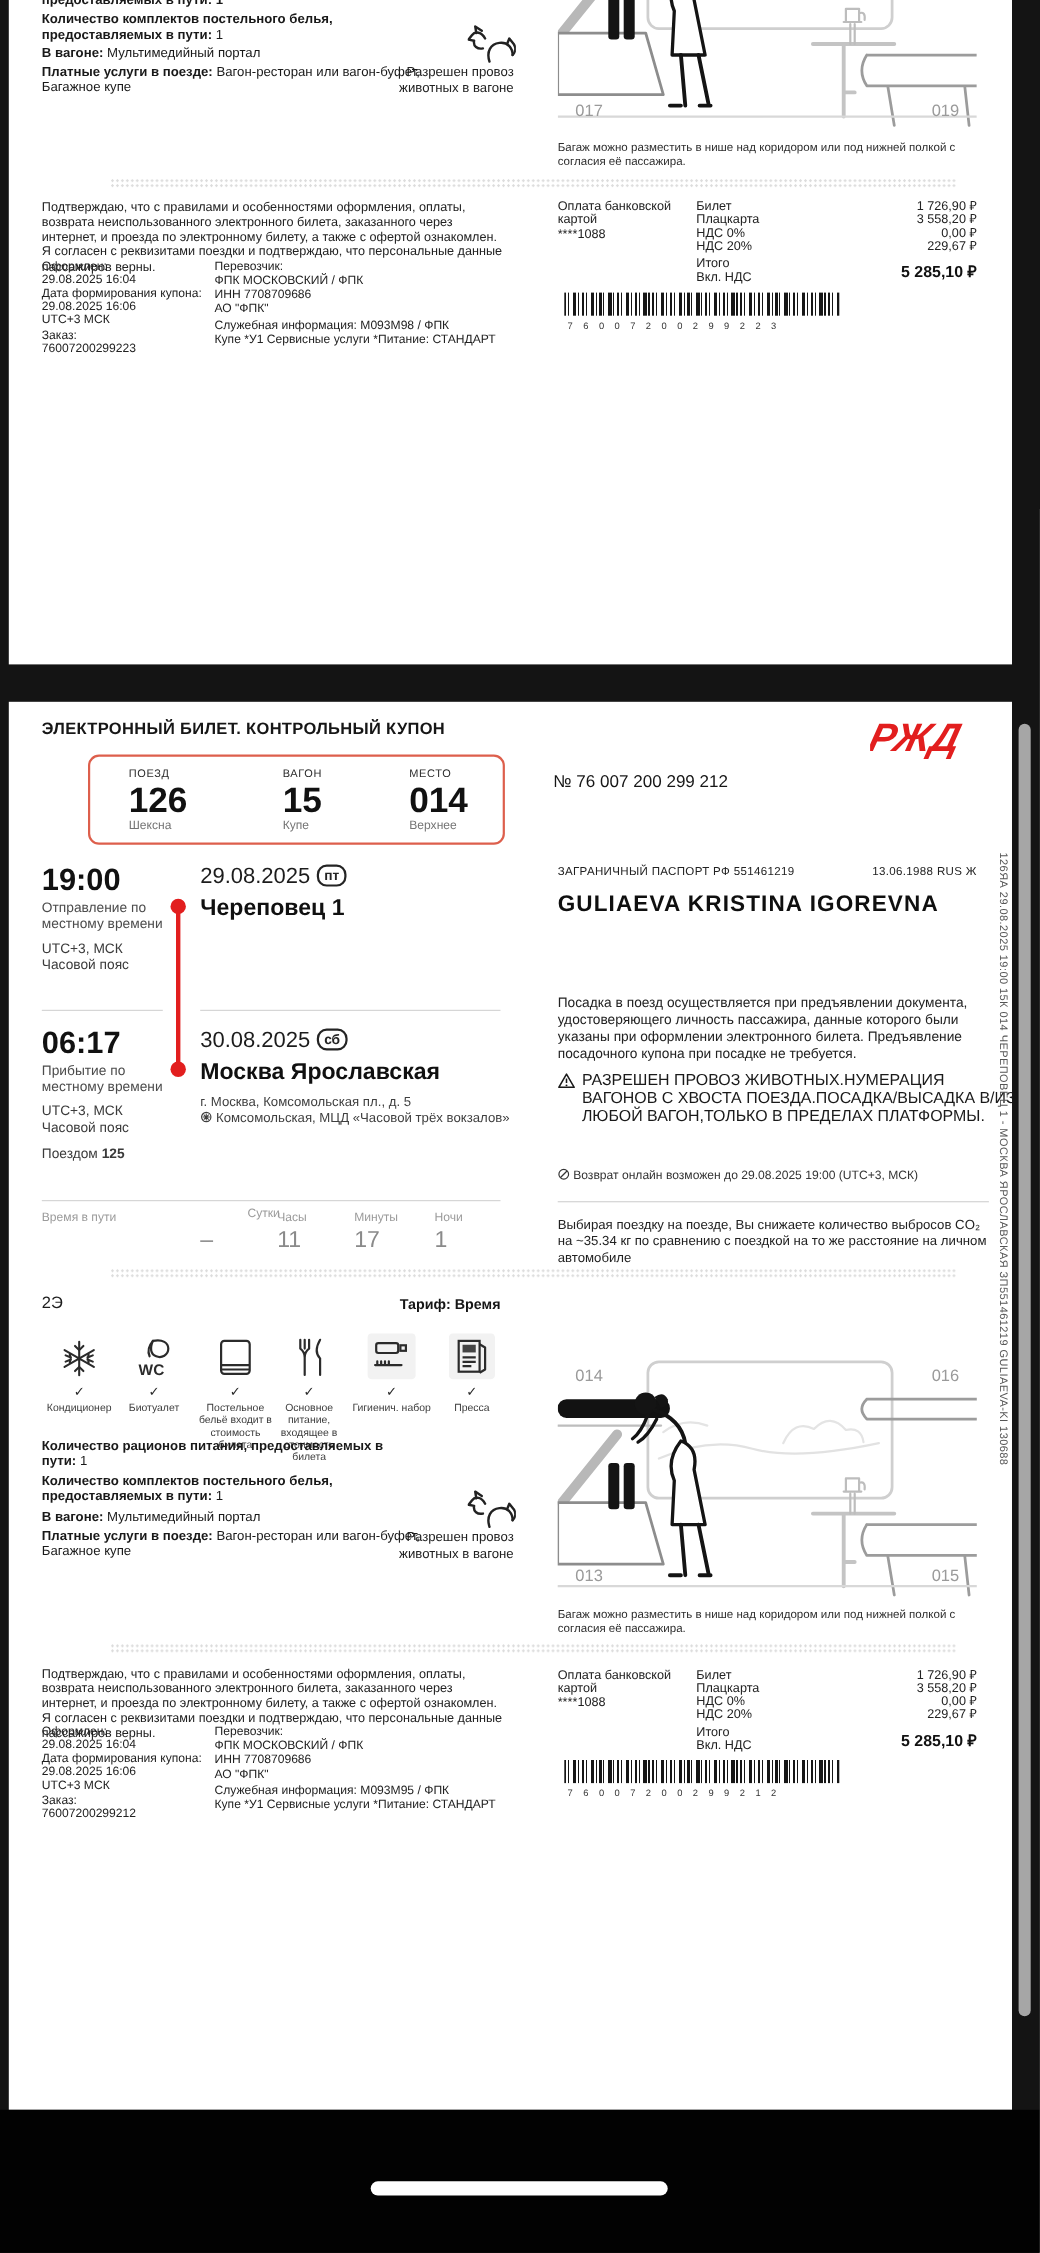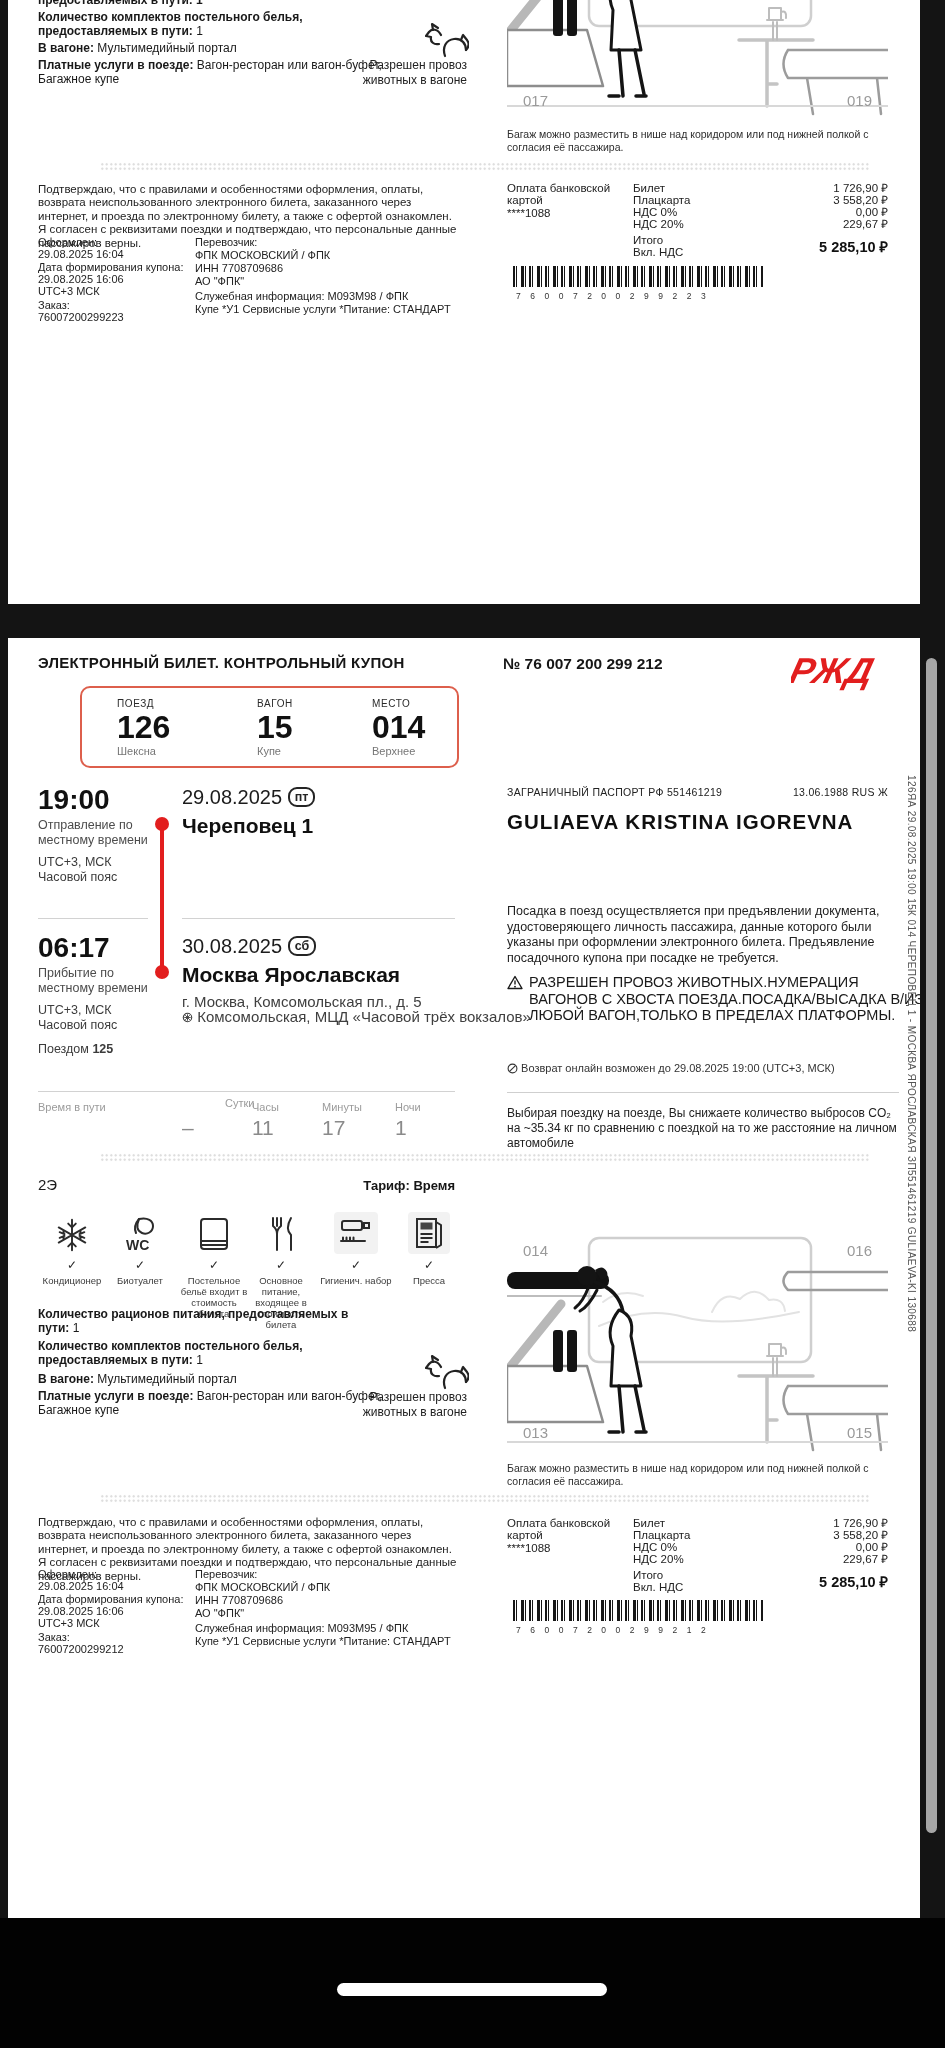--- a/index.html
+++ b/index.html
@@ -14,33 +14,33 @@
   .paylab{font-size:11.5px;line-height:12.3px;color:#222;}
   .payval{font-size:11.5px;line-height:12.3px;color:#222;text-align:right;}
   .total{font-size:14.5px;font-weight:bold;text-align:right;color:#111;}
   .barcode{height:21px;background:repeating-linear-gradient(90deg,#161616 0 2px,#fff 2px 3.5px,#161616 3.5px 4.5px,#fff 4.5px 8px,#161616 8px 11px,#fff 11px 12.5px,#161616 12.5px 13.5px,#fff 13.5px 16px);}
   .bcdigits{font-size:8.5px;letter-spacing:9.5px;color:#333;white-space:nowrap;}
   .perf{height:9px;background-image:radial-gradient(circle,#dcdcdc 1.1px,rgba(0,0,0,0) 1.3px);background-size:4.5px 4.5px;}
   .sepline{height:1px;background:#d2d2d2;}
   .pill{background:rgba(235,235,235,.95);border-radius:16px;box-shadow:0 0 0 1px rgba(0,0,0,.02);}
   .pill-text{font-size:35px;color:#8f8f8f;}
   .title{font-size:15px;font-weight:bold;letter-spacing:.3px;color:#161616;}
-  .tnum{font-size:15.5px;font-weight:bold;color:#161616;}
+  .tnum{font-size:15.5px;font-weight:normal;color:#161616;margin-top:47px;}
   .redbox{border:2px solid #dd5f4c;border-radius:10px;}
   .sumlab{font-size:10px;letter-spacing:.6px;color:#2a2a2a;}
   .sumval{font-size:32px;font-weight:bold;color:#111;}
   .sumnote{font-size:11px;color:#757575;}
   .time{font-size:28px;font-weight:bold;color:#111;}
   .note{font-size:12.5px;line-height:15px;color:#4c4c4c;}
   .tz{font-size:12.5px;line-height:15px;color:#3b3b3b;}
   .date{font-size:20px;color:#1c1c1c;}
   .daybadge{display:inline-block;border:2.5px solid #242424;border-radius:9px;padding:0 5px;
     font-size:12.5px;font-weight:bold;line-height:16px;vertical-align:3px;color:#242424;}
   .station{font-size:21px;font-weight:bold;color:#101010;}
-  .addr{font-size:15px;line-height:15px;color:#3f3f3f;}
+  .addr{font-size:12px;line-height:15px;color:#3f3f3f;}
   .doc{font-size:10.5px;letter-spacing:.3px;color:#222;}
   .pname{font-size:20.5px;font-weight:bold;letter-spacing:1px;color:#0f0f0f;}
   .para{font-size:12.5px;line-height:15.5px;color:#222;width:392px;}
   .warn{font-size:14.5px;line-height:16.5px;color:#1a1a1a;width:400px;}
   .refund{font-size:11px;color:#333;}
   .eco{font-size:12px;line-height:15px;color:#222;width:398px;}
   .durlab{font-size:11px;color:#9b9b9b;}
   .durval{font-size:21px;color:#8a8a8a;}
   .classcode{font-size:15px;color:#1c1c1c;}
   .tariff{font-size:13px;font-weight:bold;color:#161616;}

